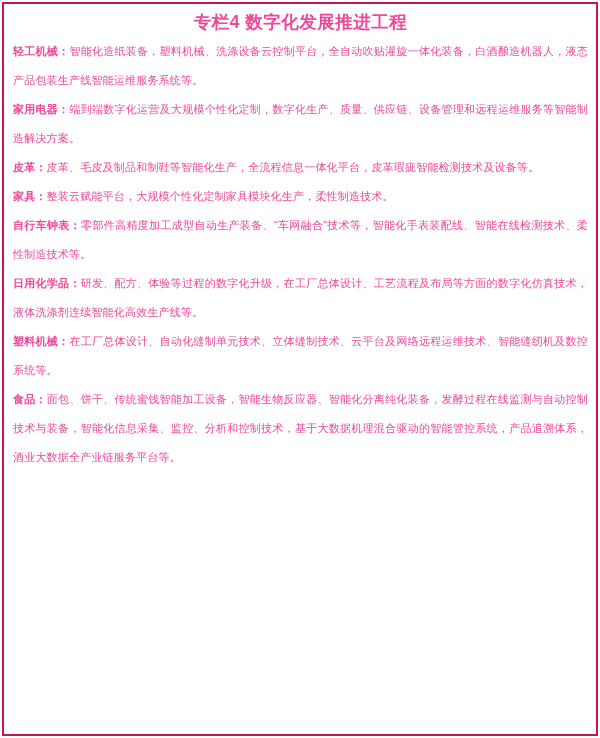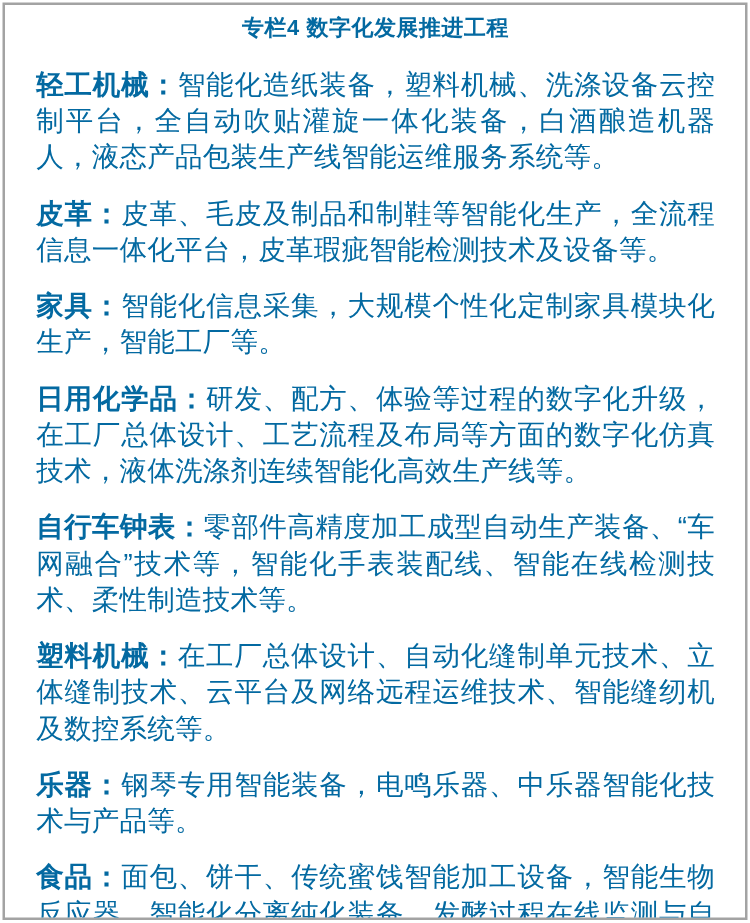--- a/index.html
+++ b/index.html
@@ -13,65 +13,65 @@
     position: relative;
     font-family: "Liberation Sans", "DejaVu Sans", sans-serif;
   }
   .panel {
     box-sizing: border-box;
     position: absolute;
     left: 2px;
     top: 2px;
     width: 596px;
     height: 734px;
-    border: 2px solid #a3a3a3;
+    border: 2px solid #be185d;
     background: #ffffff;
     padding: 3px 8px 0 9px;
     overflow: hidden;
-    color: #0369a1;
+    color: #ec4899;
   }
   .title {
     margin: 0;
     text-align: center;
     font-weight: bold;
     font-size: 17.5px;
     line-height: 30px;
     letter-spacing: 0.5px;
   }
   .section {
-    margin: 16px;
-    font-size: 22px;
+    margin: 0;
+    font-size: 11px;
     line-height: 29px;
     text-align: justify;
     text-justify: inter-ideograph;
     letter-spacing: 0.2px;
   }
   .section .label {
     font-weight: bold;
   }
 </style>
 </head>
 <body>
 
 <div class="panel">
   <h1 class="title">专栏4 数字化发展推进工程</h1>
 
   <p class="section"><span class="label">轻工机械：</span><span>智能化造纸装备，塑料机械、洗涤设备云控制平台，全自动吹贴灌旋一体化装备，白酒酿造机器人，液态产品包装生产线智能运维服务系统等。</span></p>
 
 
+  <p class="section"><span class="label">家用电器：</span><span>端到端数字化运营及大规模个性化定制，数字化生产、质量、供应链、设备管理和远程运维服务等智能制造解决方案。</span></p>
 
   <p class="section"><span class="label">皮革：</span><span>皮革、毛皮及制品和制鞋等智能化生产，全流程信息一体化平台，皮革瑕疵智能检测技术及设备等。</span></p>
 
 
-  <p class="section"><span class="label">家具：</span><span>智能化信息采集，大规模个性化定制家具模块化生产，智能工厂等。</span></p>
+  <p class="section"><span class="label">家具：</span><span>整装云赋能平台，大规模个性化定制家具模块化生产，柔性制造技术。</span></p>
 
 
 
+  <p class="section"><span class="label">自行车钟表：</span><span>零部件高精度加工成型自动生产装备、“车网融合”技术等，智能化手表装配线、智能在线检测技术、柔性制造技术等。</span></p>
+
   <p class="section"><span class="label">日用化学品：</span><span>研发、配方、体验等过程的数字化升级，在工厂总体设计、工艺流程及布局等方面的数字化仿真技术，液体洗涤剂连续智能化高效生产线等。</span></p>
-
-  <p class="section"><span class="label">自行车钟表：</span><span>零部件高精度加工成型自动生产装备、“车网融合”技术等，智能化手表装配线、智能在线检测技术、柔性制造技术等。</span></p>
 
   <p class="section"><span class="label">塑料机械：</span><span>在工厂总体设计、自动化缝制单元技术、立体缝制技术、云平台及网络远程运维技术、智能缝纫机及数控系统等。</span></p>
 
-  <p class="section"><span class="label">乐器：</span><span>钢琴专用智能装备，电鸣乐器、中乐器智能化技术与产品等。</span></p>
 
   <p class="section"><span class="label">食品：</span><span>面包、饼干、传统蜜饯智能加工设备，智能生物反应器、智能化分离纯化装备，发酵过程在线监测与自动控制技术与装备，智能化信息采集、监控、分析和控制技术，基于大数据机理混合驱动的智能管控系统，产品追溯体系，酒业大数据全产业链服务平台等。</span></p>
 </div>
 
 </body></html>

